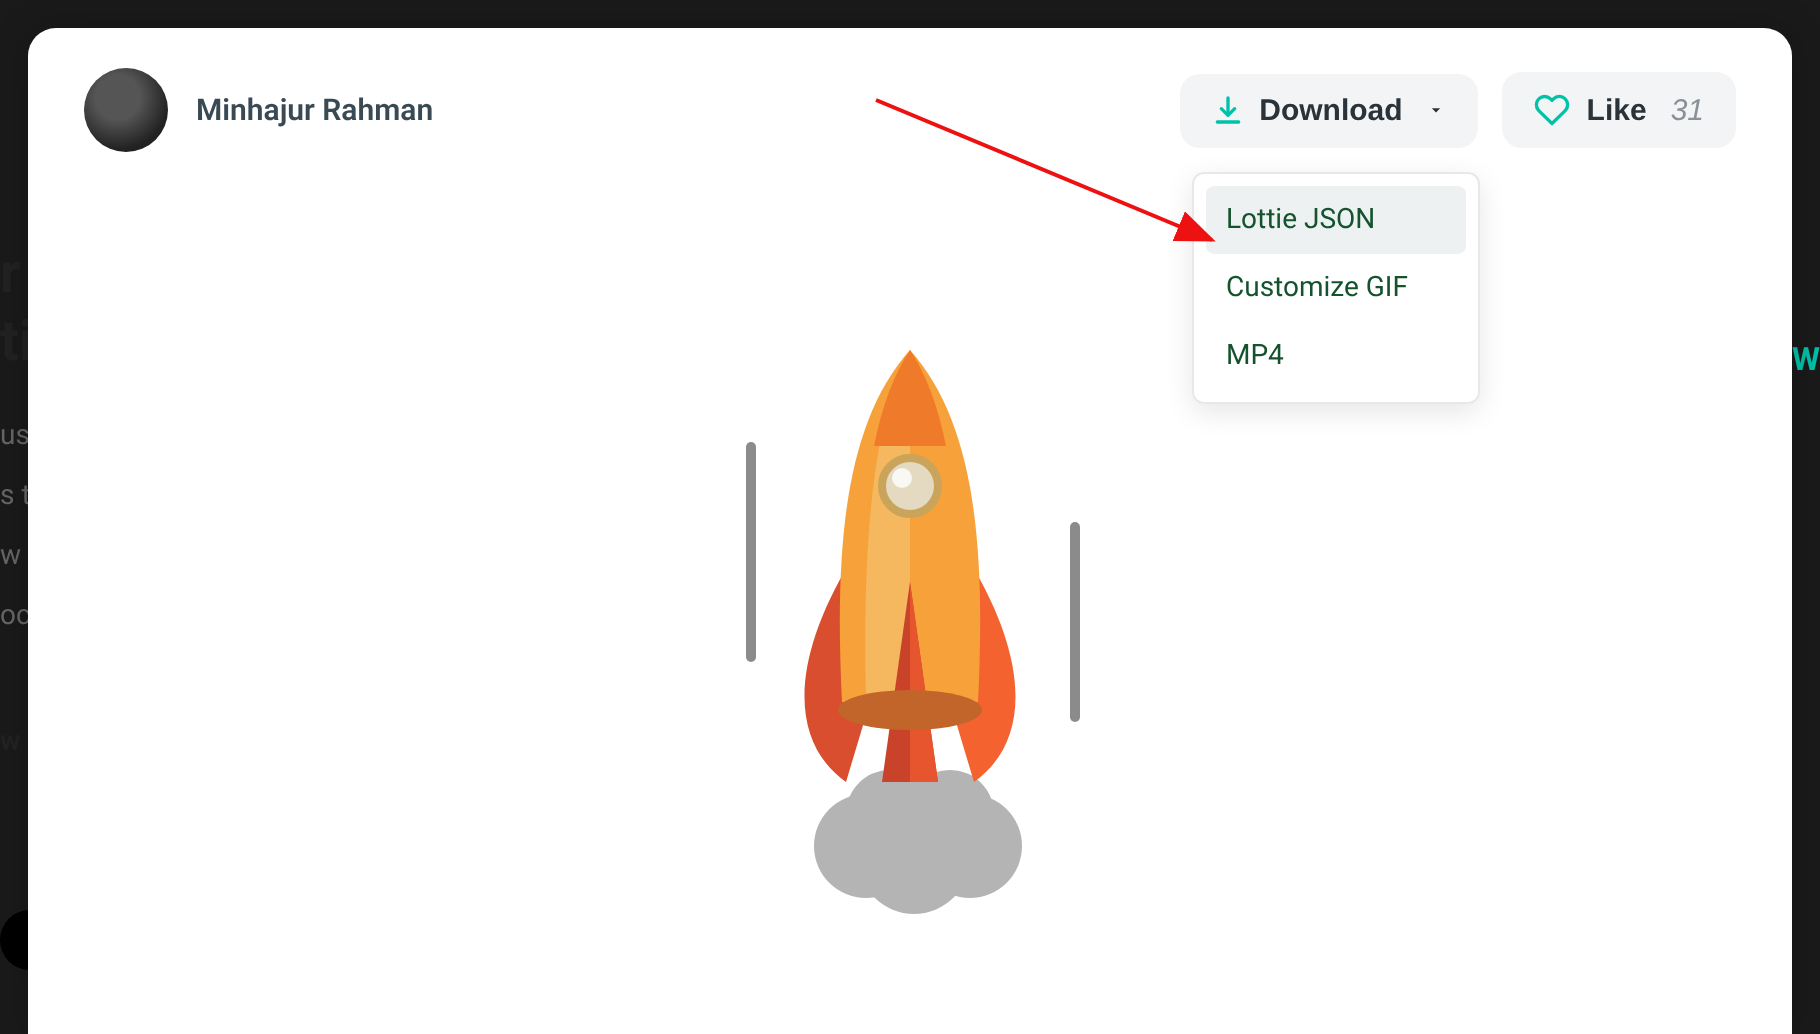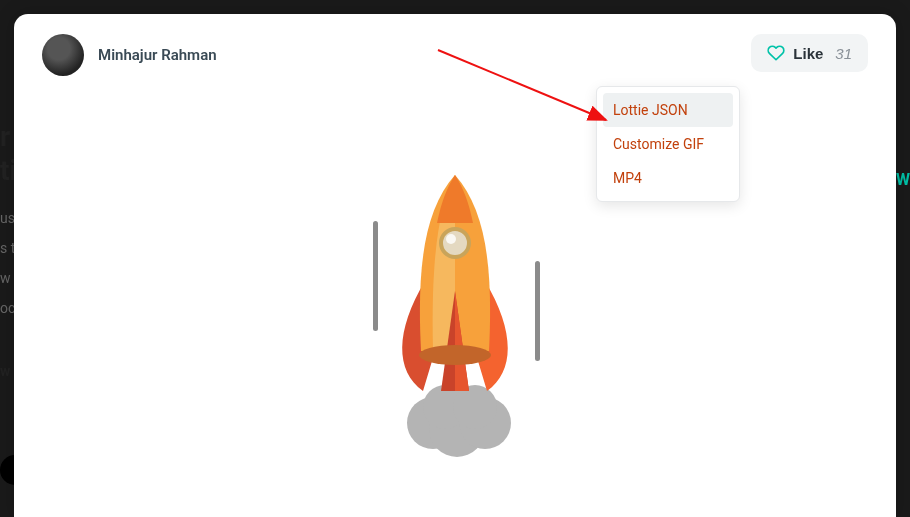--- a/index.html
+++ b/index.html
@@ -19,21 +19,21 @@
 
   .modal {
     position: absolute;
     left: 14px; top: 14px; right: 14px; bottom: 0;
     background: #fff;
     border-radius: 14px 14px 0 0;
     box-shadow: 0 0 20px rgba(0,0,0,.2);
     padding: 20px 28px;
   }
 
-  .topbar { display: flex; align-items: flex-start; justify-content: space-between; }
+  .topbar { display: flex; align-items: center; justify-content: space-between; }
   .author { display: flex; align-items: center; gap: 14px; }
   .avatar { width: 42px; height: 42px; border-radius: 50%; background: radial-gradient(circle at 40% 35%, #555 0 30%, #222 70%); }
   .author-name { color: #3a4a55; font-weight: 600; font-size: 15px; }
 
   .actions { display: flex; align-items: center; gap: 12px; }
   .btn {
     display: inline-flex; align-items: center; gap: 8px;
     background: #f2f4f5; border: none; border-radius: 10px;
     padding: 10px 16px; font-size: 15px; font-weight: 600; color: #2b333a;
     cursor: pointer;
@@ -46,21 +46,21 @@
     top: 72px; left: 582px;
     width: 144px;
     background: #fff;
     border: 1px solid #e6e8ea;
     border-radius: 6px;
     box-shadow: 0 4px 14px rgba(0,0,0,.1);
     padding: 6px;
   }
   .dropdown-item {
     padding: 9px 10px;
-    font-size: 14px; color: #c2410c;
+    font-size: 14px; color: #14532d;
     border-radius: 4px;
     cursor: pointer;
   }
   .dropdown-item.active { background: #eef1f2; }
 
   .arrow {
     position: absolute;
     left: 420px; top: 32px;
     pointer-events: none;
   }
@@ -89,20 +89,35 @@
 <div class="bg-right-w">W</div>
 
 <div class="modal">
 
   <div class="topbar">
     <div class="author">
       <div class="avatar"></div>
       <div class="author-name">Minhajur Rahman</div>
     </div>
     <div class="actions">
+      <button class="btn">
+        <span>
+          <svg width="16" height="16" viewBox="0 0 24 24" fill="none" stroke="#00c2a8" stroke-width="2.5" stroke-linecap="round" stroke-linejoin="round">
+              <path d="M12 3v12"></path>
+              <path d="M7 11l5 5 5-5"></path>
+              <path d="M4 21h16"></path>
+            </svg>
+        </span>
+        <span>Download</span>
+        <span class="caret">
+          <svg width="10" height="10" viewBox="0 0 24 24" fill="#2b333a">
+              <path d="M7 10l5 5 5-5z"></path>
+            </svg>
+        </span>
+      </button>
       <button class="btn">
         <span>
           <svg width="18" height="18" viewBox="0 0 24 24" fill="none" stroke="#00c2a8" stroke-width="2.2" stroke-linecap="round" stroke-linejoin="round">
               <path d="M20.8 4.6a5.5 5.5 0 0 0-7.8 0L12 5.6l-1-1a5.5 5.5 0 0 0-7.8 7.8l1 1L12 21l7.8-7.6 1-1a5.5 5.5 0 0 0 0-7.8z"></path>
             </svg>
         </span>
         <span>Like</span>
         <span class="like-count">31</span>
       </button>
     </div>

